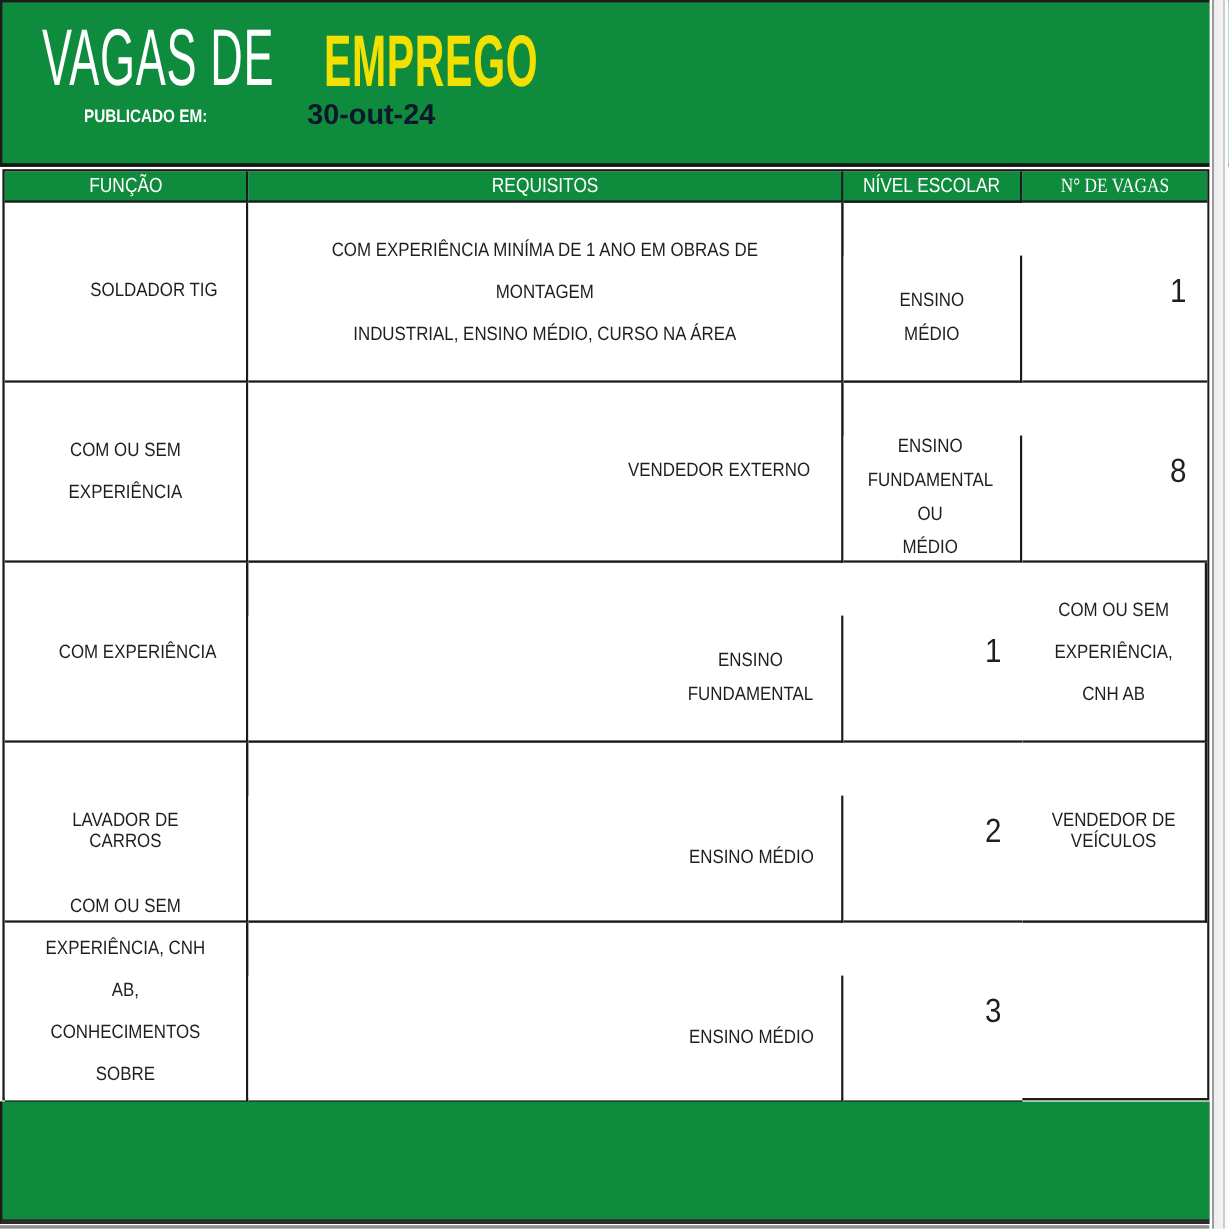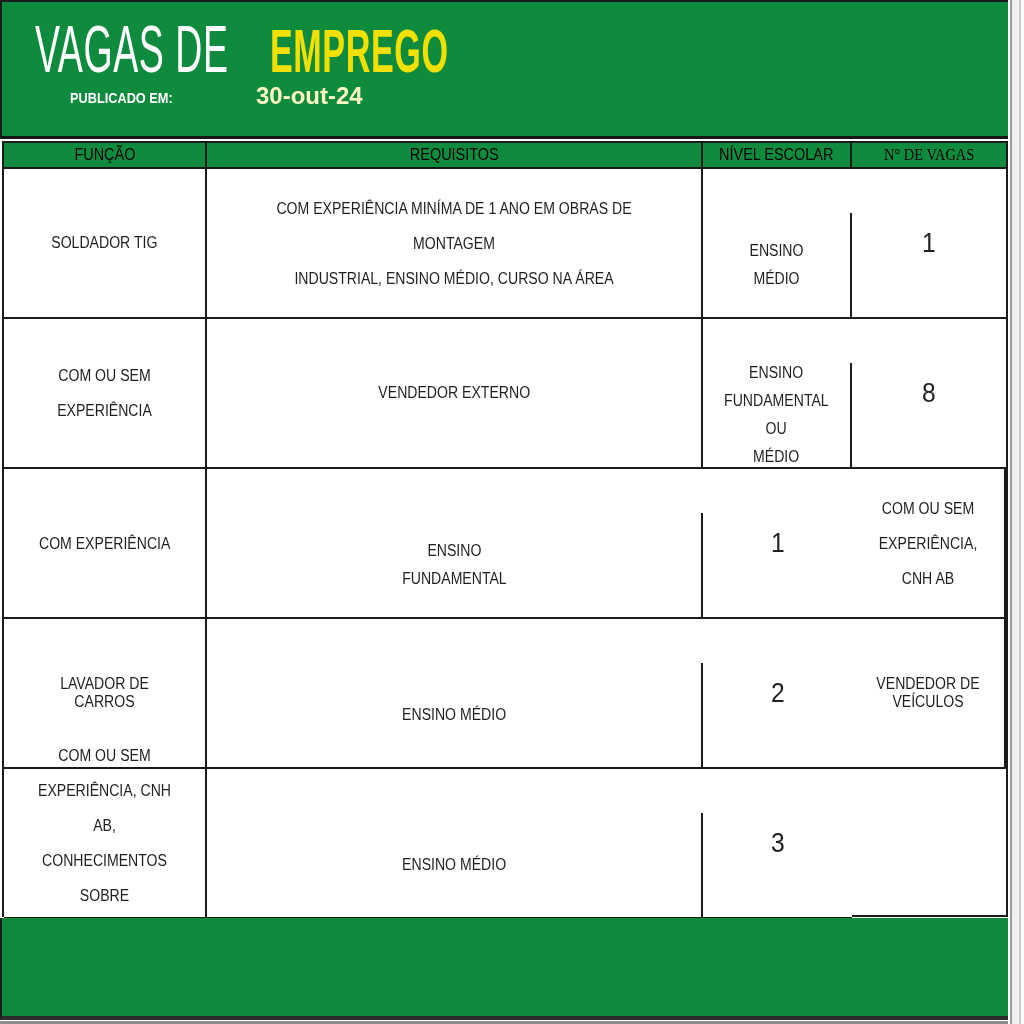--- a/index.html
+++ b/index.html
@@ -35,47 +35,47 @@
     white-space:nowrap;letter-spacing:1px;
   }
   .published-label{
     position:absolute;left:68px;top:87px;
     font-size:15px;font-weight:700;color:#ffffff;
     transform:scaleX(0.85);transform-origin:left top;
     white-space:nowrap;
   }
   .published-date{
     position:absolute;left:254px;top:80px;
-    font-size:24px;font-weight:700;color:#fef9c3;
+    font-size:24px;font-weight:700;color:#0f172a;
     white-space:nowrap;
   }
 
   
   .jobs-table{
     position:absolute;left:2px;top:141px;width:1006px;height:776px;
     box-sizing:border-box;
     border:2px solid #1a1a1a;
     display:grid;
     grid-template-columns:203px 496px 149px 1fr;
     grid-template-rows:26px repeat(5, 150px);
     background:#ffffff;
   }
   .th{
-    background:#0e8b3d;color:#000000;
+    background:#0e8b3d;color:#ffffff;
     border-right:2px solid #1a1a1a;
     border-bottom:2px solid #1a1a1a;
     display:flex;align-items:center;justify-content:center;
     font-size:17px;
   }
   .th:nth-child(4){border-right:none;font-family:Liberation Serif, serif;}
   .td{
     background:#ffffff;
     border-right:2px solid #1a1a1a;
     border-bottom:2px solid #1a1a1a;
-    display:flex;align-items:center;justify-content:center;
+    display:flex;align-items:center;justify-content:flex-end;
     text-align:center;
     padding:0 16px;
     box-sizing:border-box;
     font-size:16px;
     white-space:pre-line;
   }
   .td.last-col{border-right:none;}
   .td.req{line-height:35px;}
   .td.nivel{line-height:28px;margin-top:44px;}
   .td.vagas{font-size:28px;}

